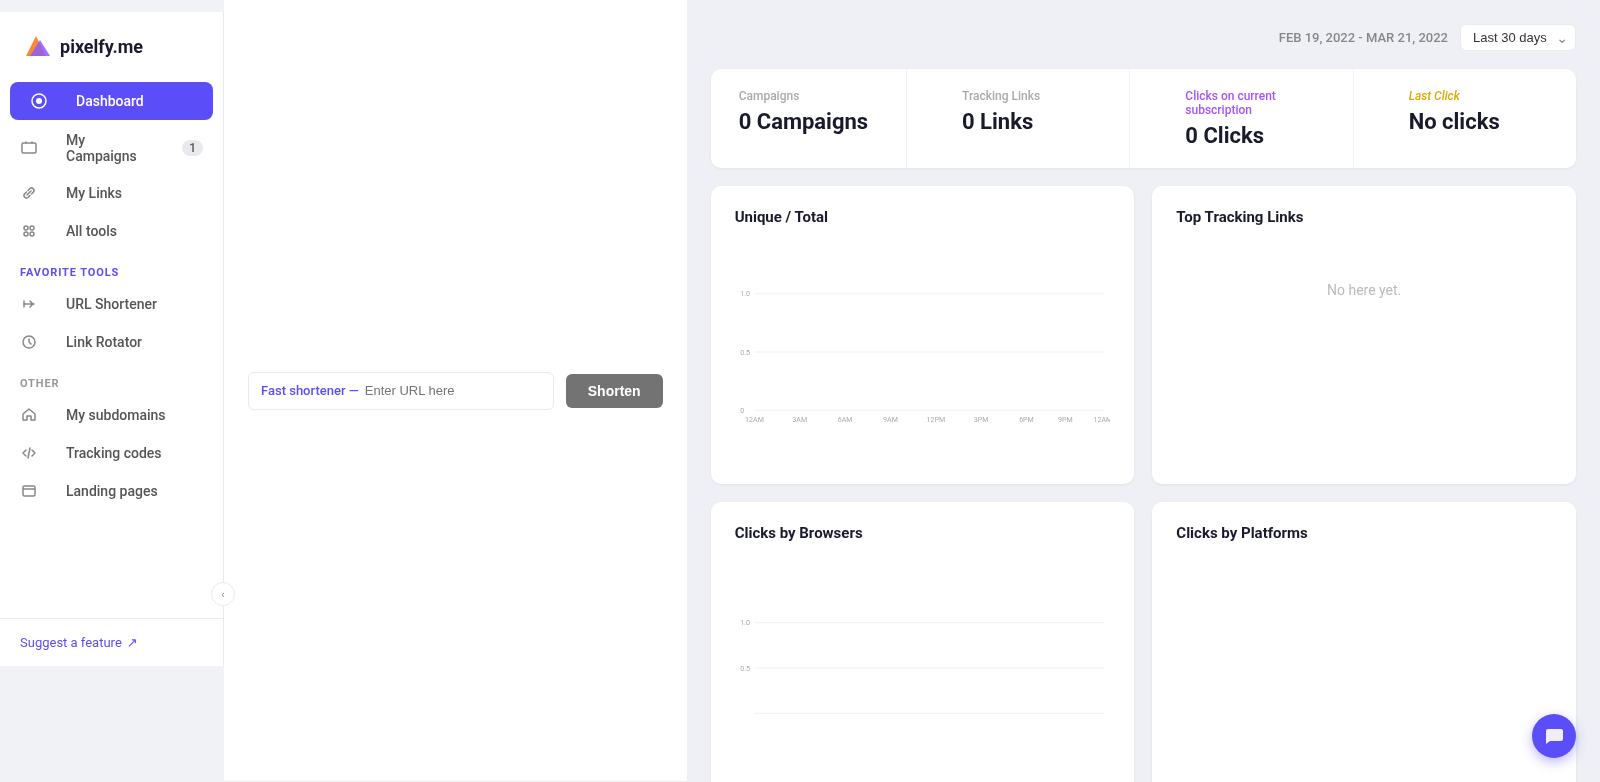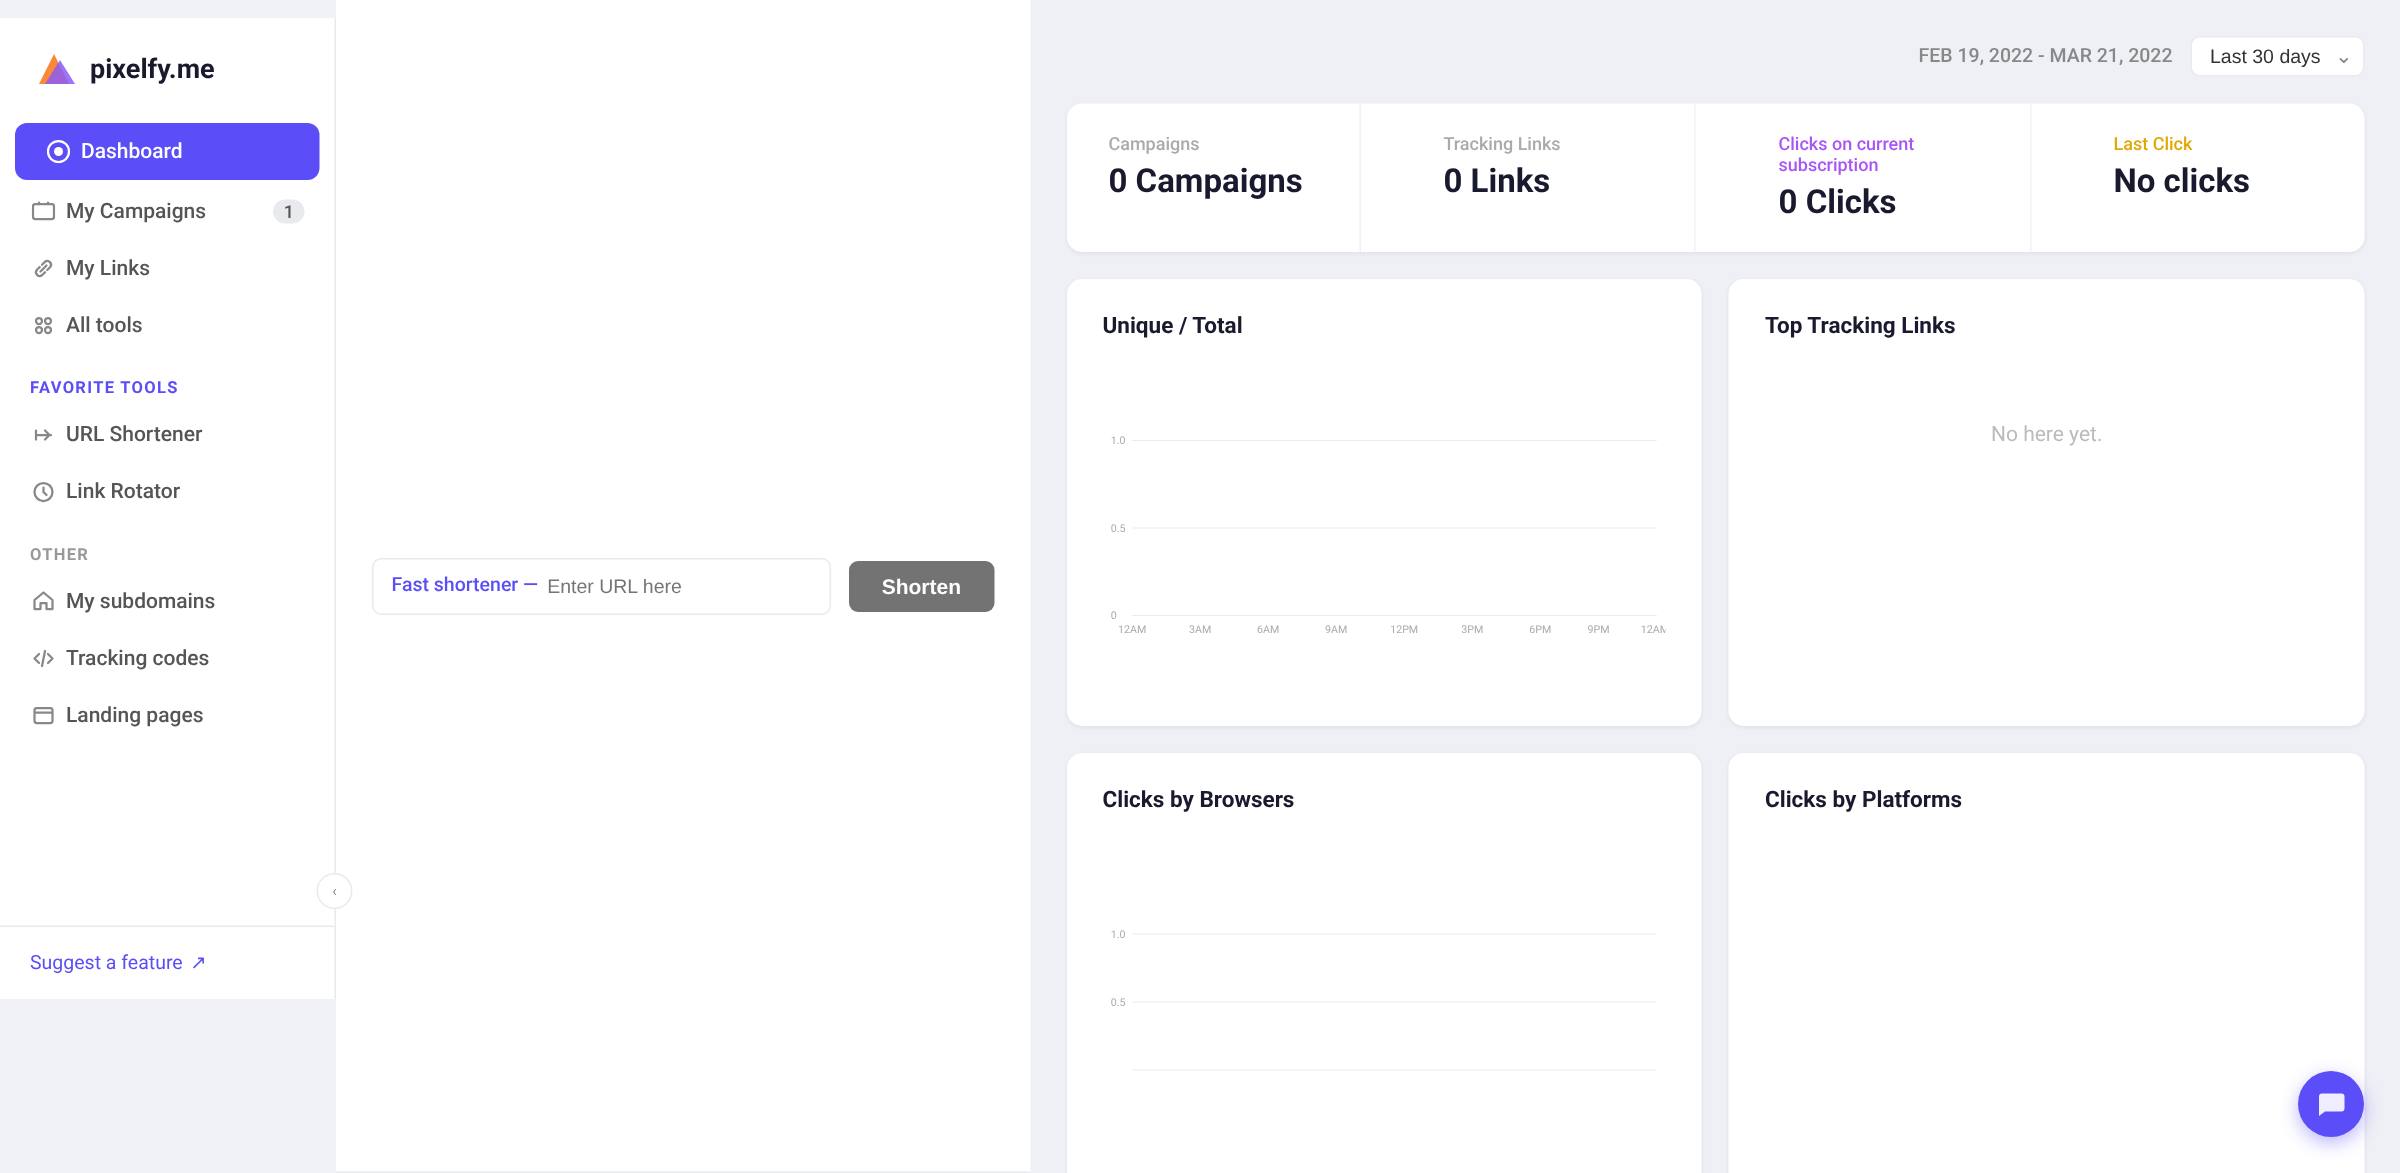--- a/index.html
+++ b/index.html
@@ -29,21 +29,21 @@
     }
     .logo-text {
       font-size: 18px;
       font-weight: 700;
       color: #1a1a2e;
     }
     .nav-section { padding: 0; }
     .nav-item {
       display: flex;
       align-items: center;
-      gap: 6px;
+      gap: 28px;
       padding: 10px 20px;
       cursor: pointer;
       color: #555;
       font-size: 14px;
       font-weight: 500;
       border-radius: 0;
       position: relative;
     }
     .nav-item.active {
       background: #5b4ef8;
@@ -233,21 +233,21 @@
       color: #aaa;
       margin-bottom: 6px;
       font-weight: 500;
     }
     .stat-value {
       font-size: 22px;
       font-weight: 700;
       color: #1a1a2e;
     }
     .stat-label.purple { color: #a855f7; }
-    .stat-label.gold { color: #e0a800; }
+    .stat-label.gold { color: #e0a800; font-style: italic; }
 
     
     .charts-row {
       display: grid;
       grid-template-columns: 1fr 1fr;
       gap: 18px;
       margin-bottom: 18px;
     }
     .chart-card {
       background: #fff;

